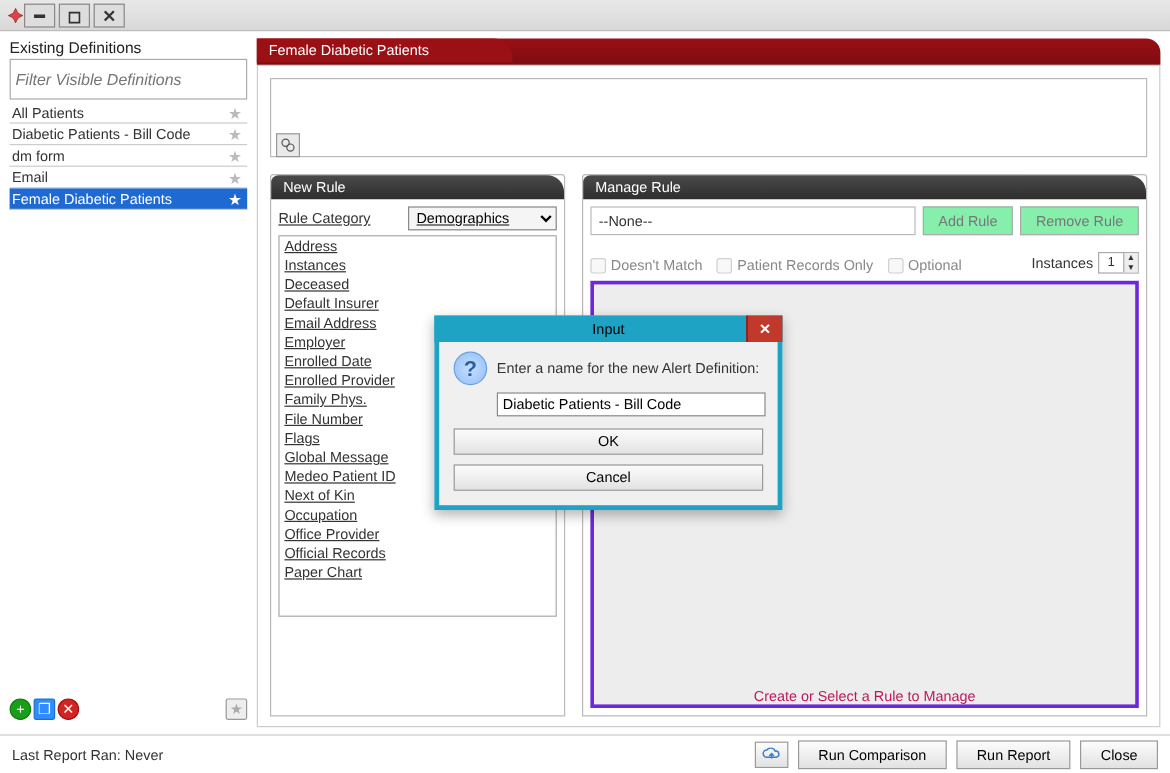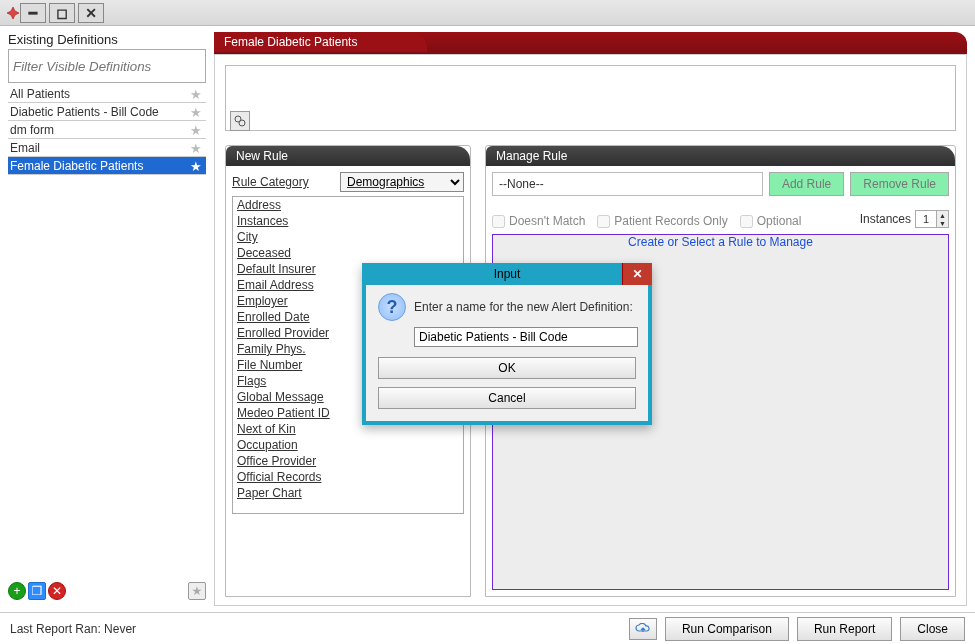--- a/index.html
+++ b/index.html
@@ -44,21 +44,21 @@
     .none-box { flex:1; border:1px solid #bbb; height:24px; display:flex; align-items:center; padding:0 6px; background:#fff;}
     .flat-btn { border:1px solid #aaa; background:#86efac; padding:3px 12px; font-size:12px; color:#777; }
     .checks-row { display:flex; align-items:flex-end; gap:12px; margin-top:14px; color:#888;}
     .chk { display:flex; align-items:center; gap:4px;}
     .chk input { margin:0;}
     .instances { margin-left:auto; display:flex; align-items:center; gap:4px; color:#333;}
     .spin { width:34px; height:18px; border:1px solid #aaa; display:flex;}
     .spin-val { flex:1; display:flex; align-items:center; justify-content:center; font-size:11px; }
     .spin-btns { width:12px; display:flex; flex-direction:column;}
     .spin-btns div{flex:1;border-left:1px solid #aaa;display:flex;align-items:center;justify-content:center;font-size:7px;background:#eee;}
-    .manage-content { border:1px solid #6d28d9; background:#ededed; margin-top:6px; flex:1; display:flex; align-items:flex-start; justify-content:center; color:#1d4ed8;}
+    .manage-content { border:3px solid #6d28d9; background:#ededed; margin-top:6px; flex:1; display:flex; align-items:flex-end; justify-content:center; color:#be185d;}
     .footer { height:32px; display:flex; align-items:center; padding:0 10px; border-top:1px solid #ccc; position:absolute; bottom:0; left:0; right:0; background:#fff;}
     .footer-text { font-size:12px; color:#333; }
     .footer-right { margin-left:auto; display:flex; gap:8px; align-items:center;}
     .btn { border:1px solid #999; background:linear-gradient(#fcfcfc,#e2e2e2); padding:4px 16px; font-size:12px; cursor:default;}
     .cloud-btn { width:28px; padding:4px 0; display:flex; align-items:center; justify-content:center;}
     
     .modal { position:absolute; left:362px; top:263px; width:290px; background:#f0f0f0; border:4px solid #1fa3c4; box-shadow:0 4px 10px rgba(0,0,0,0.3);}
     .modal-title { background:#1fa3c4; color:#000; height:22px; display:flex; align-items:center; justify-content:center; font-size:12px; position:relative; margin:-4px -4px 0 -4px;}
     .modal-close { position:absolute; right:0; top:0; width:30px; height:22px; background:#c0392b; color:#fff; display:flex; align-items:center; justify-content:center; font-weight:bold; border-left:1px solid #900;}
     .modal-body { padding:8px 12px 12px; display:flex; flex-direction:column; gap:6px;}
@@ -139,21 +139,20 @@
           <div class="sub-panel-body">
             <div class="row">
               <span style="flex:1;">Rule Category</span>
               <select class="combo" style="width:124px;">
                 <option>Demographics</option>
               </select>
             </div>
             <div class="rule-list">
               <div>Address</div>
               <div>Instances</div>
-              <div>City</div>
               <div>Deceased</div>
               <div>Default Insurer</div>
               <div>Email Address</div>
               <div>Employer</div>
               <div>Enrolled Date</div>
               <div>Enrolled Provider</div>
               <div>Family Phys.</div>
               <div>File Number</div>
               <div>Flags</div>
               <div>Global Message</div>

